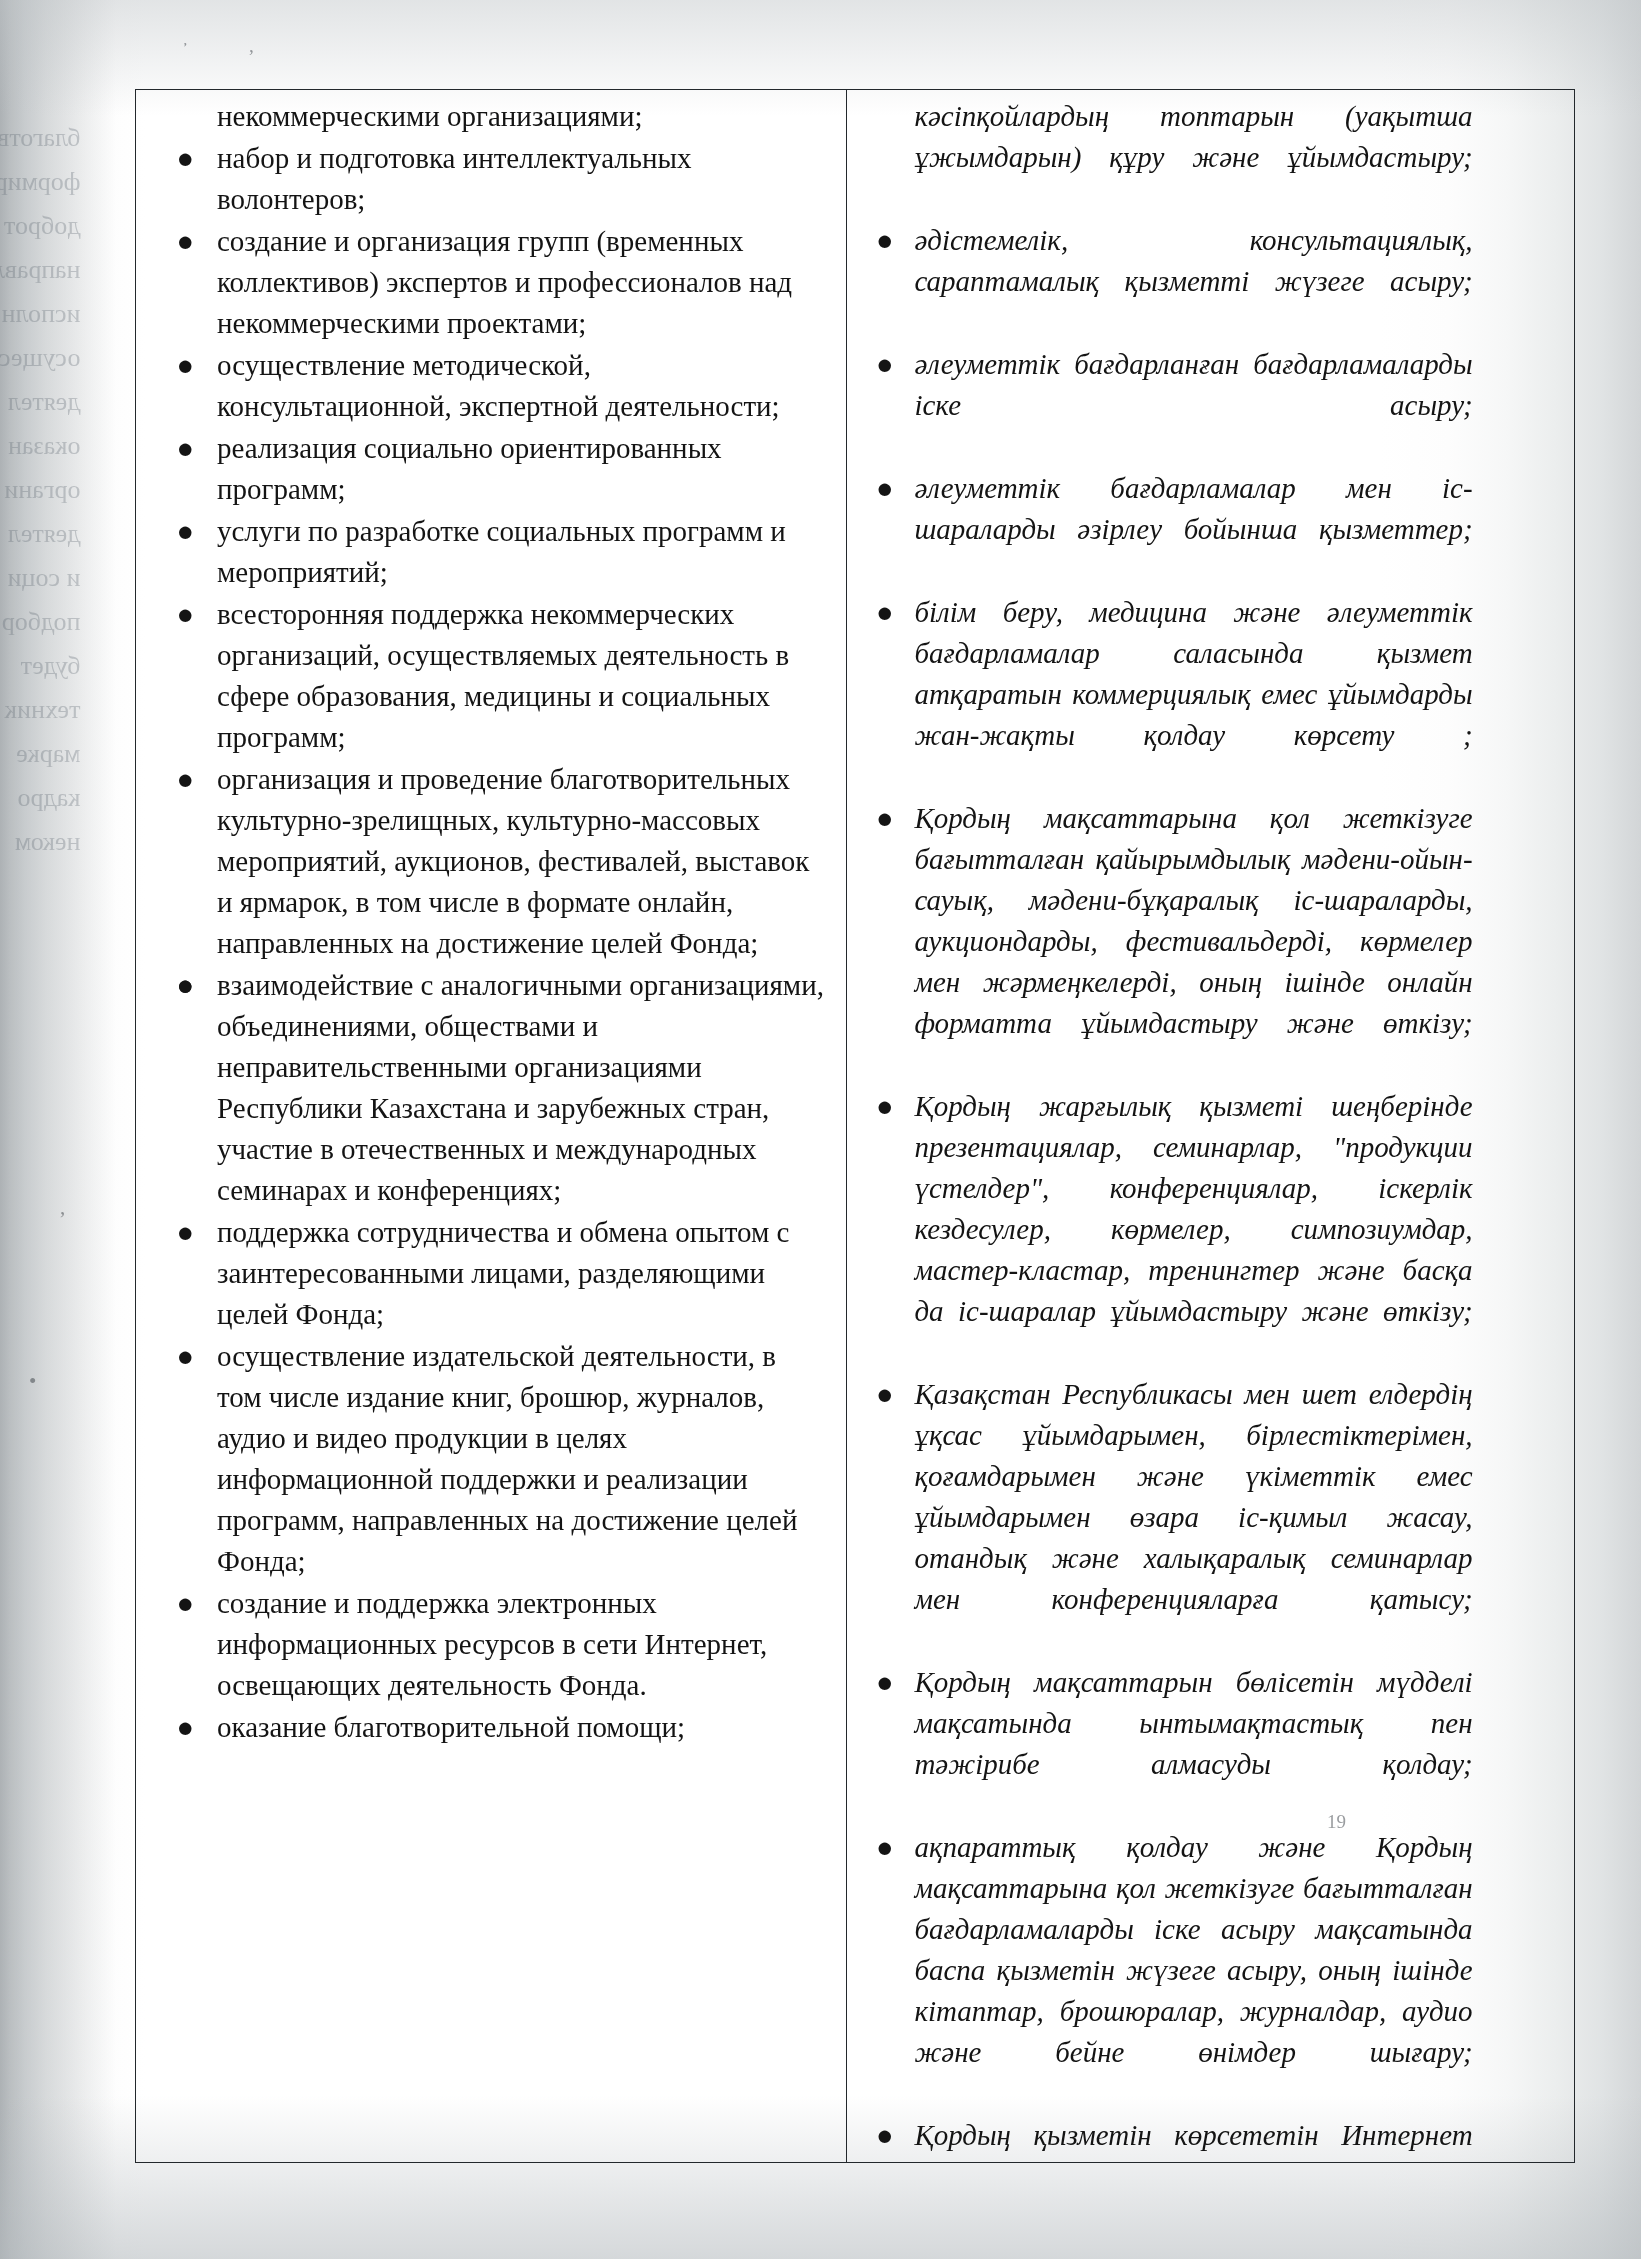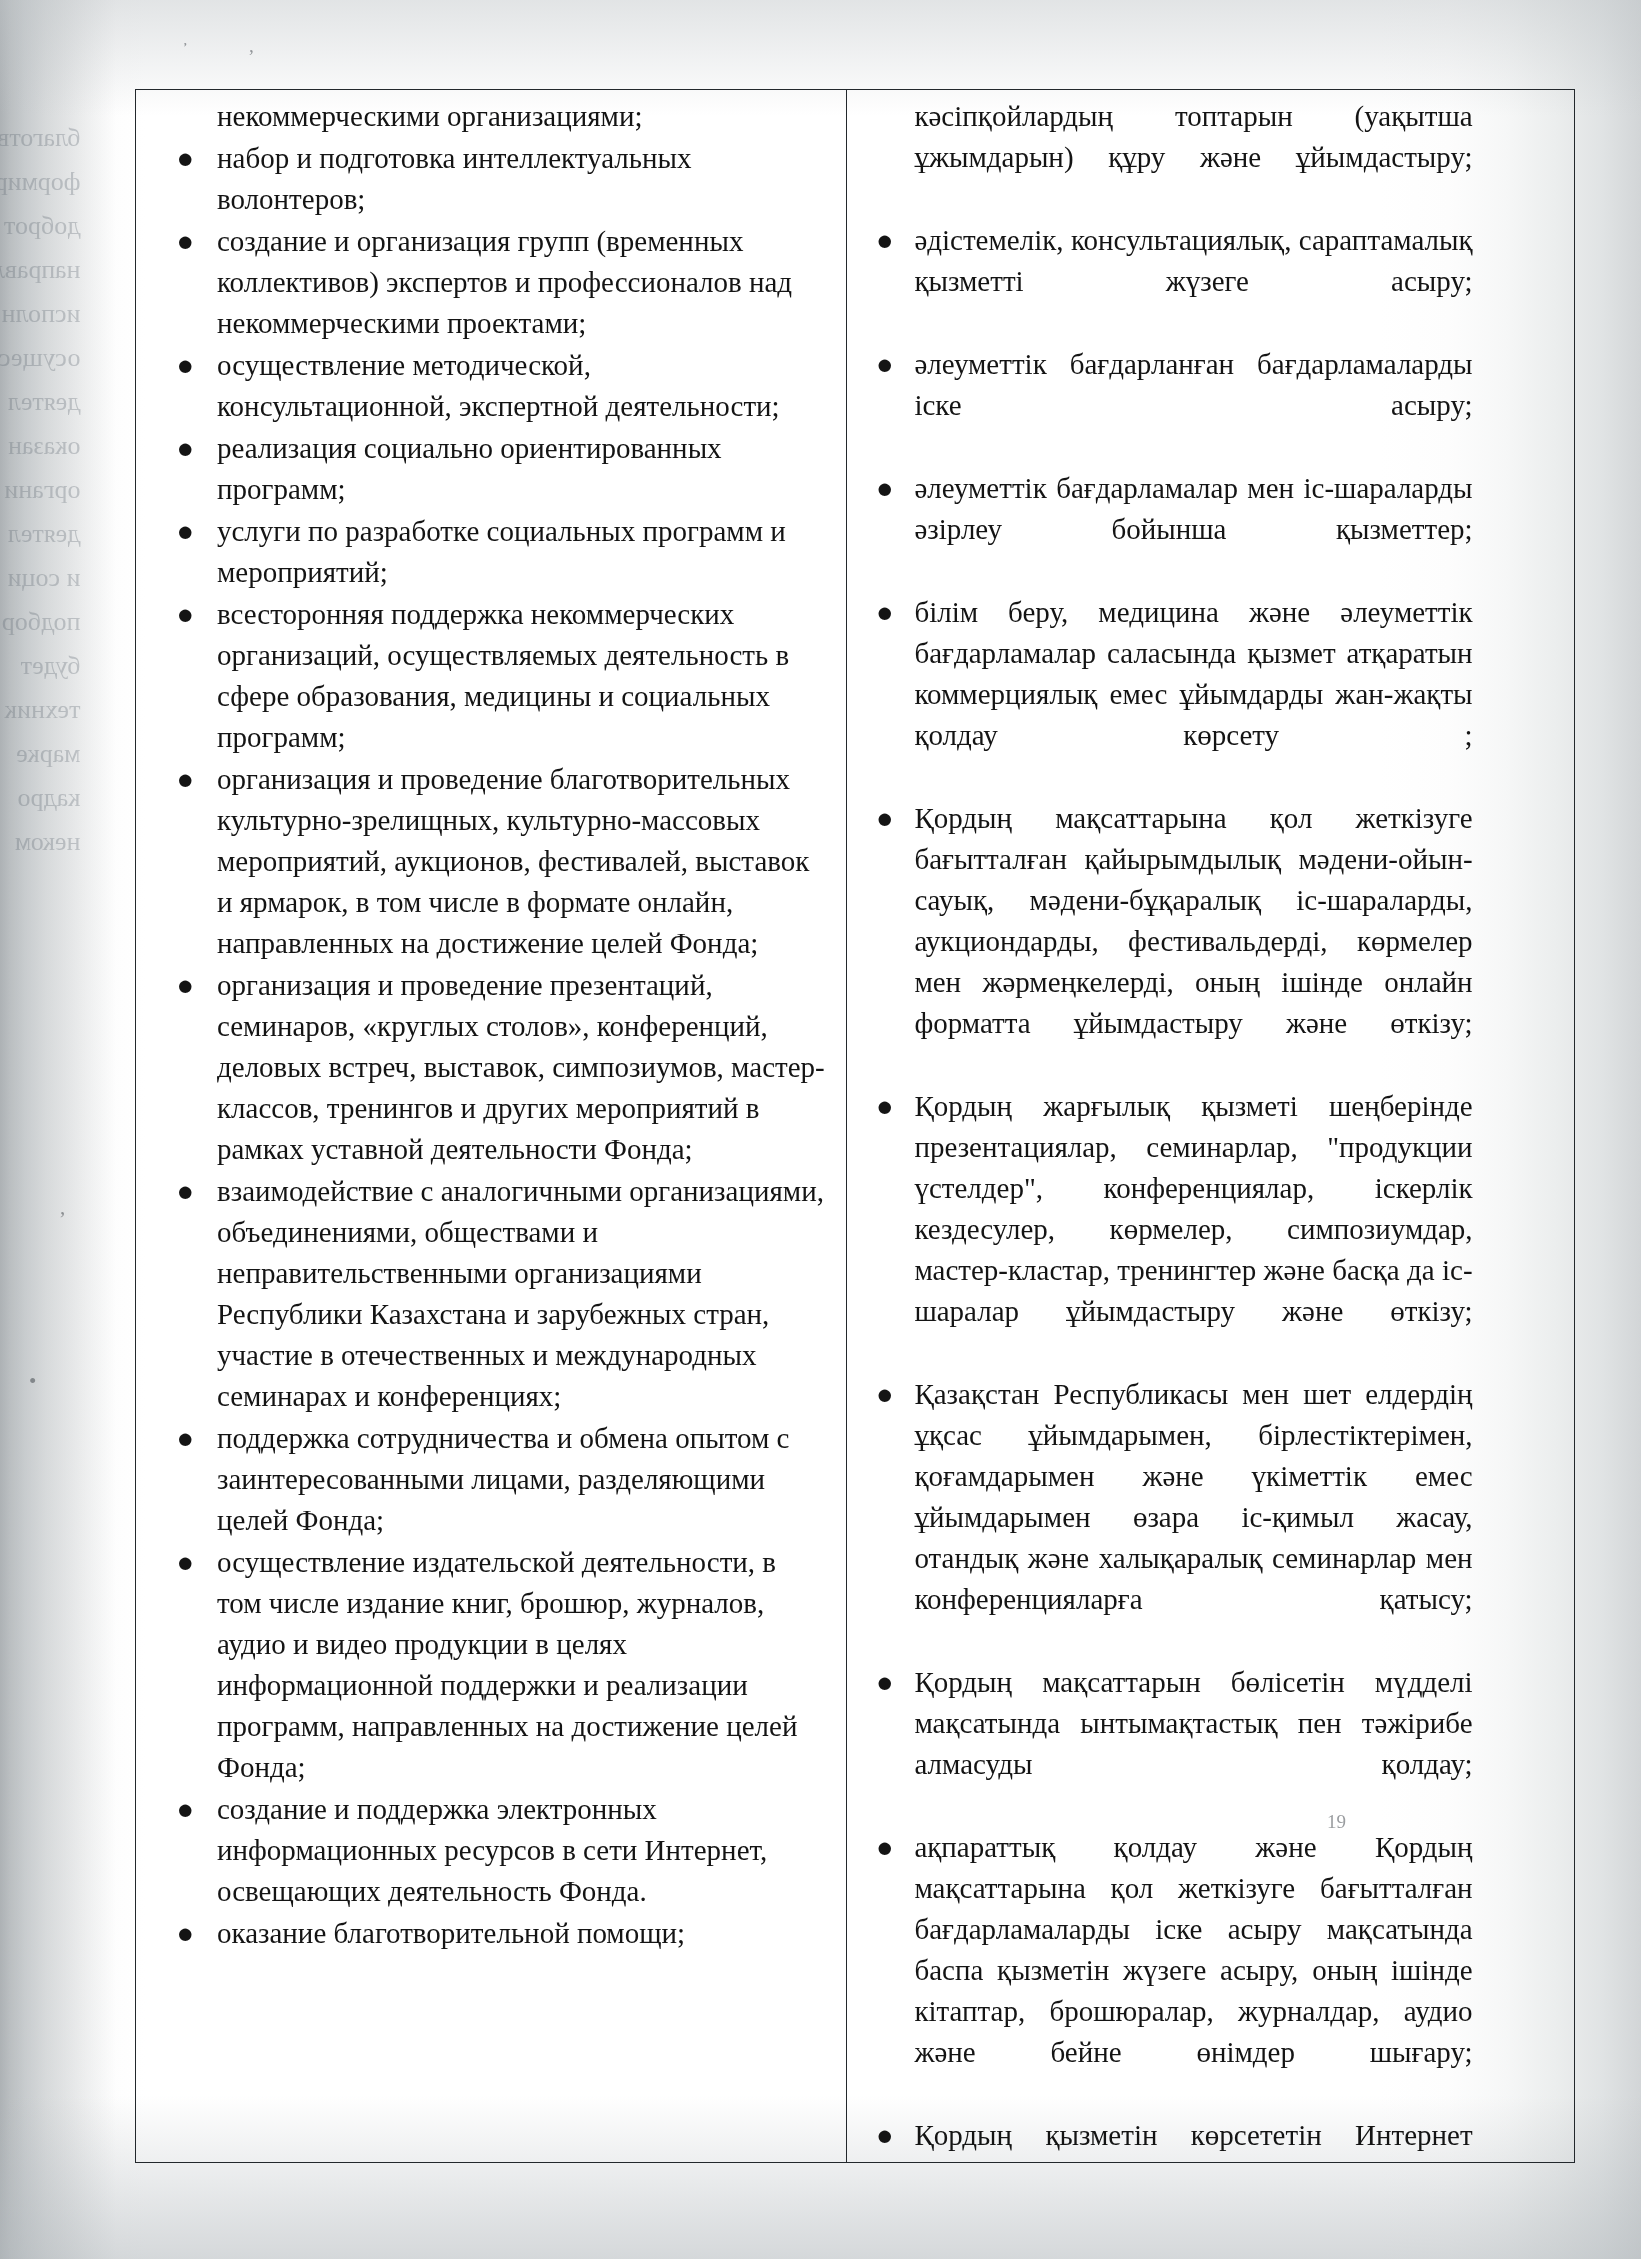--- a/index.html
+++ b/index.html
@@ -103,20 +103,21 @@
     margin-bottom: 1px;
   }
   .item-kk {
     font-size: 29px;
     line-height: 41px;
     text-align: justify;
     text-justify: inter-word;
     padding-left: 50px;
     margin-bottom: 1px;
     hyphens: manual;
+    font-style: italic;
   }
   .item-kk > .txt { display: block; }
   
   .item-kk .txt::after { content: ""; display: inline-block; width: 100%; }
 
   .bullet {
     position: absolute;
     left: 15.4px;
     top: 0;
     width: 11.6px;
@@ -195,21 +196,20 @@
         <div class="item item-ru">
           <span class="bullet">●</span>
           <span class="txt">всесторонняя поддержка некоммерческих организаций, осуществляемых деятельность в сфере образования, медицины и социальных программ;</span>
         </div>
         <div class="item item-ru">
           <span class="bullet">●</span>
           <span class="txt">организация и проведение благотворительных культурно-зрелищных, культурно-массовых мероприятий, аукционов, фестивалей, выставок и ярмарок, в том числе в формате онлайн, направленных на достижение целей Фонда;</span>
         </div>
         <div class="item item-ru">
           <span class="bullet">●</span>
-          <span class="txt">организация и проведение презентаций, семинаров, «круглых столов», конференций, деловых встреч, выставок, симпозиумов, мастер-классов, тренингов и других мероприятий в рамках уставной деятельности Фонда;</span>
         </div>
         <div class="item item-ru">
           <span class="bullet">●</span>
           <span class="txt">взаимодействие с аналогичными организациями, объединениями, обществами и неправительственными организациями Республики Казахстана и зарубежных стран, участие в отечественных и международных семинарах и конференциях;</span>
         </div>
         <div class="item item-ru">
           <span class="bullet">●</span>
           <span class="txt">поддержка сотрудничества и обмена опытом с заинтересованными лицами, разделяющими целей Фонда;</span>
         </div>
         <div class="item item-ru">

